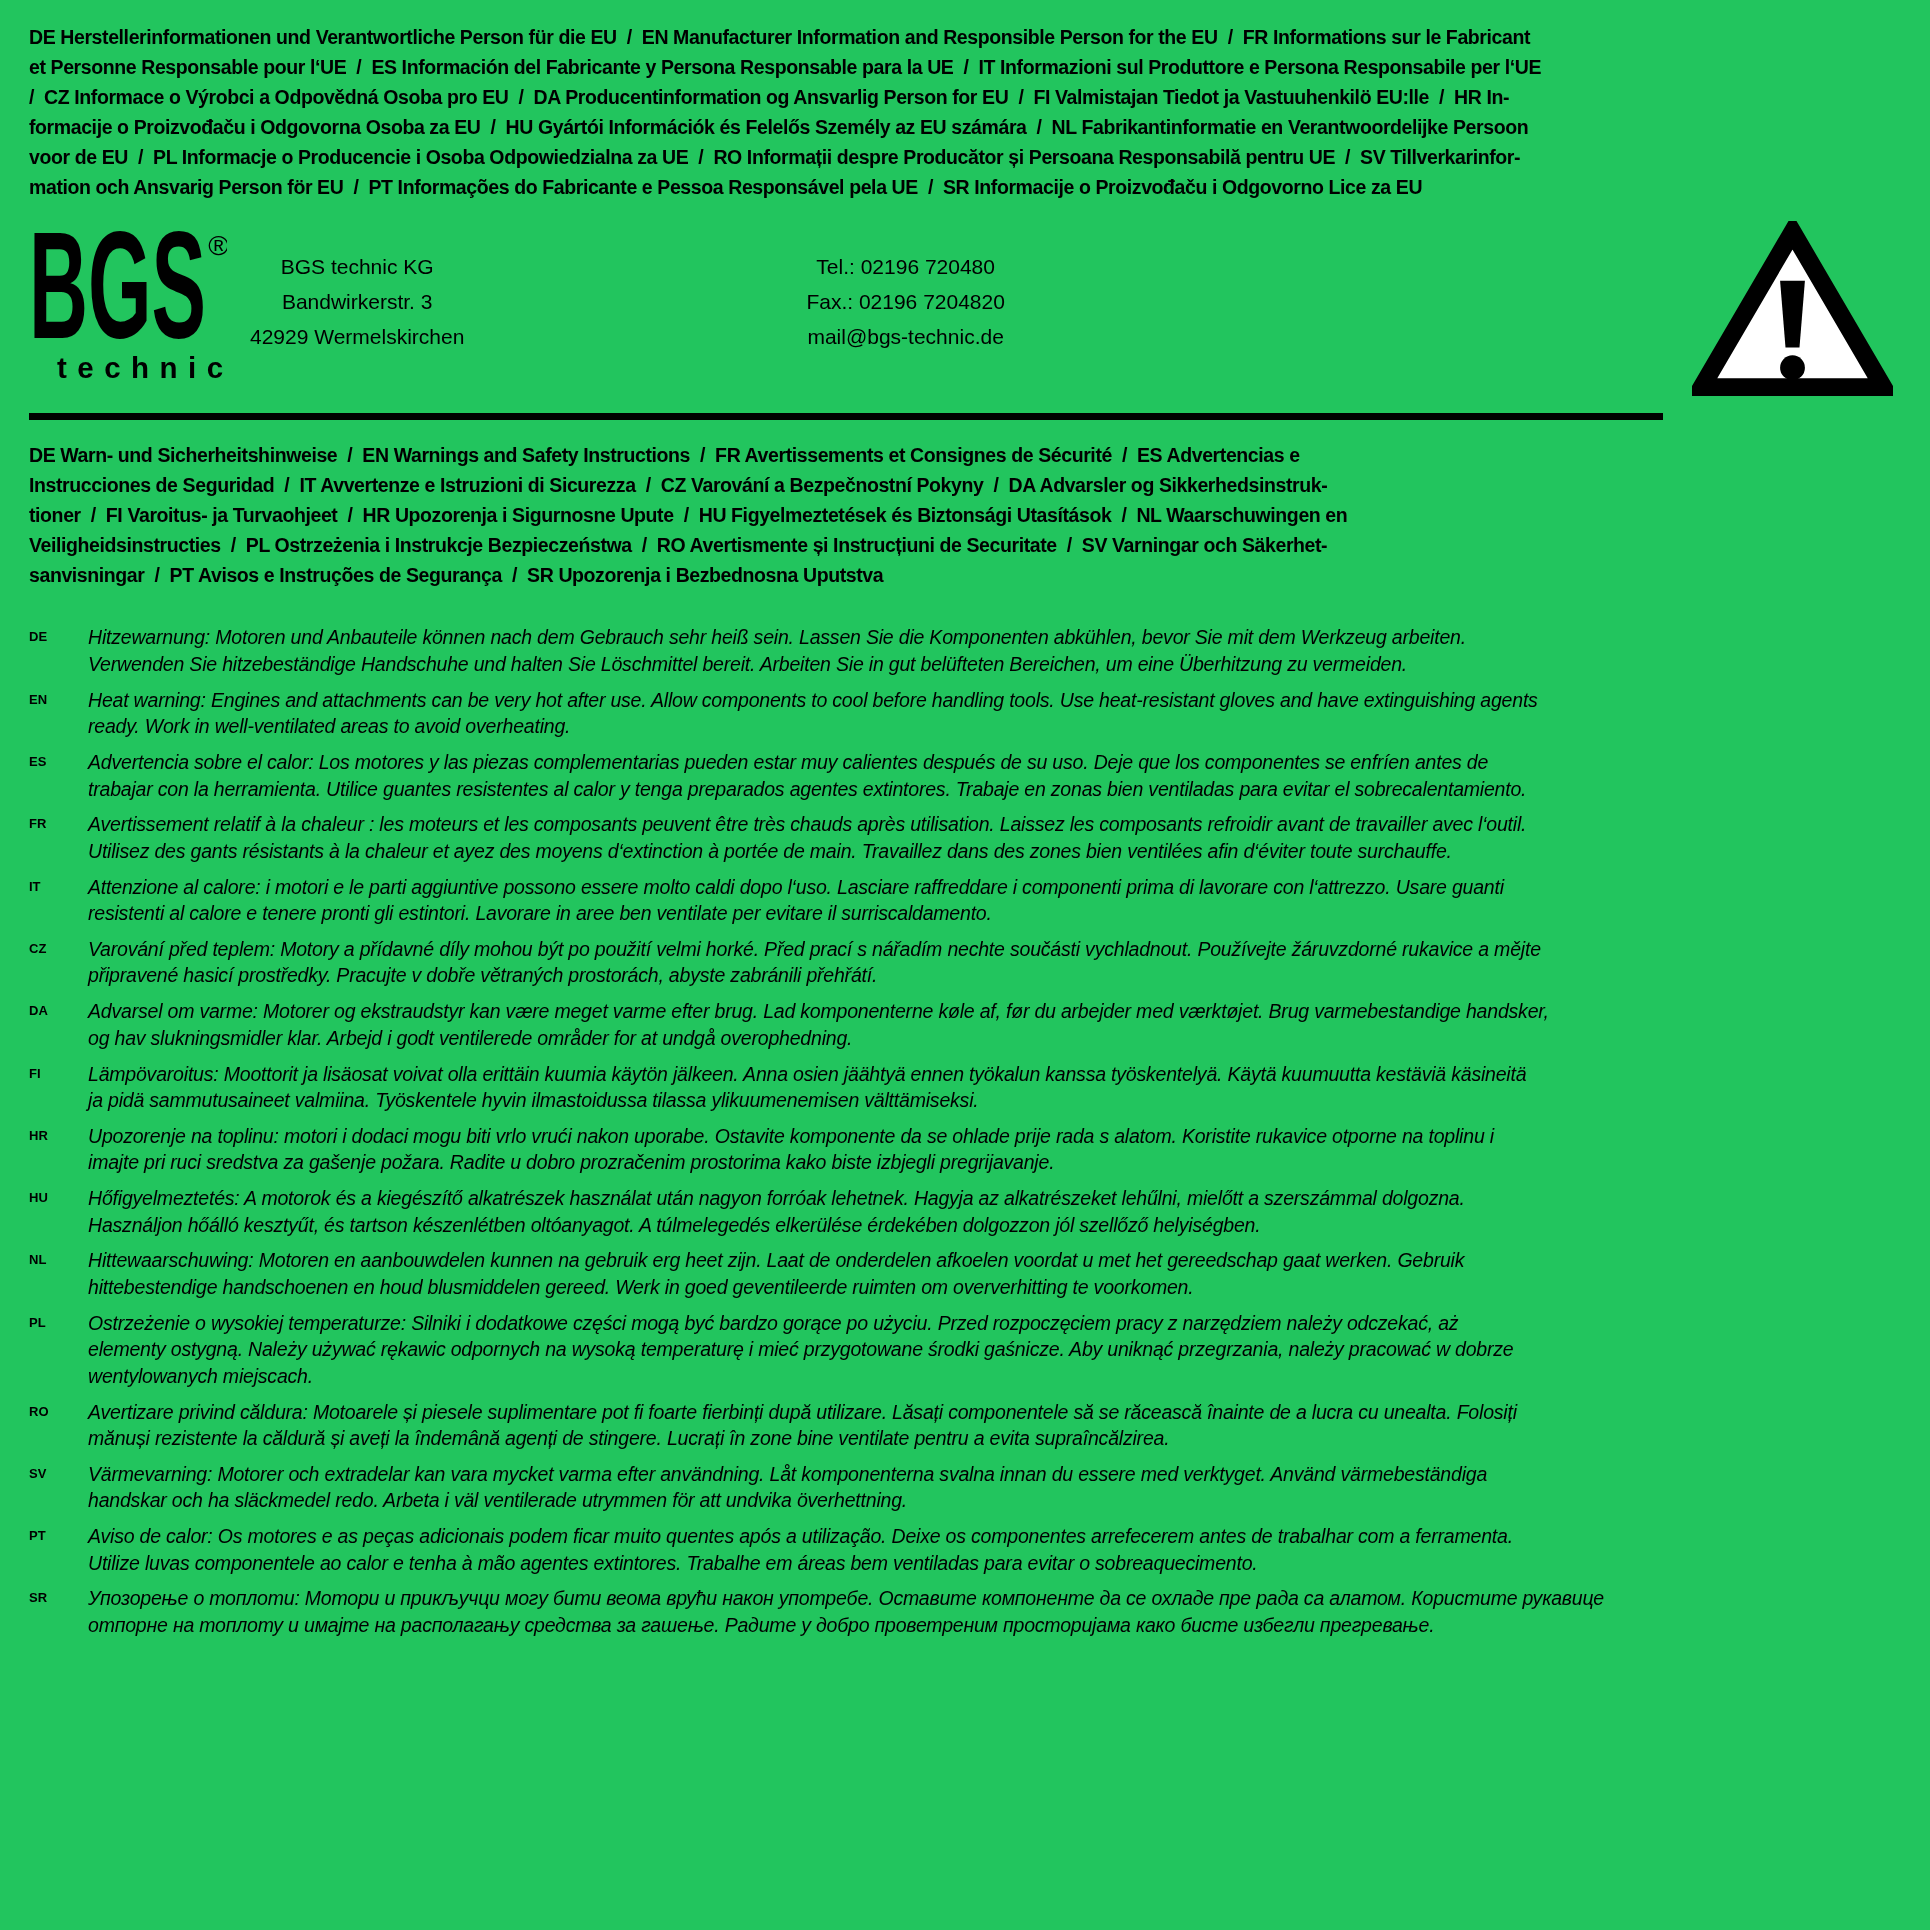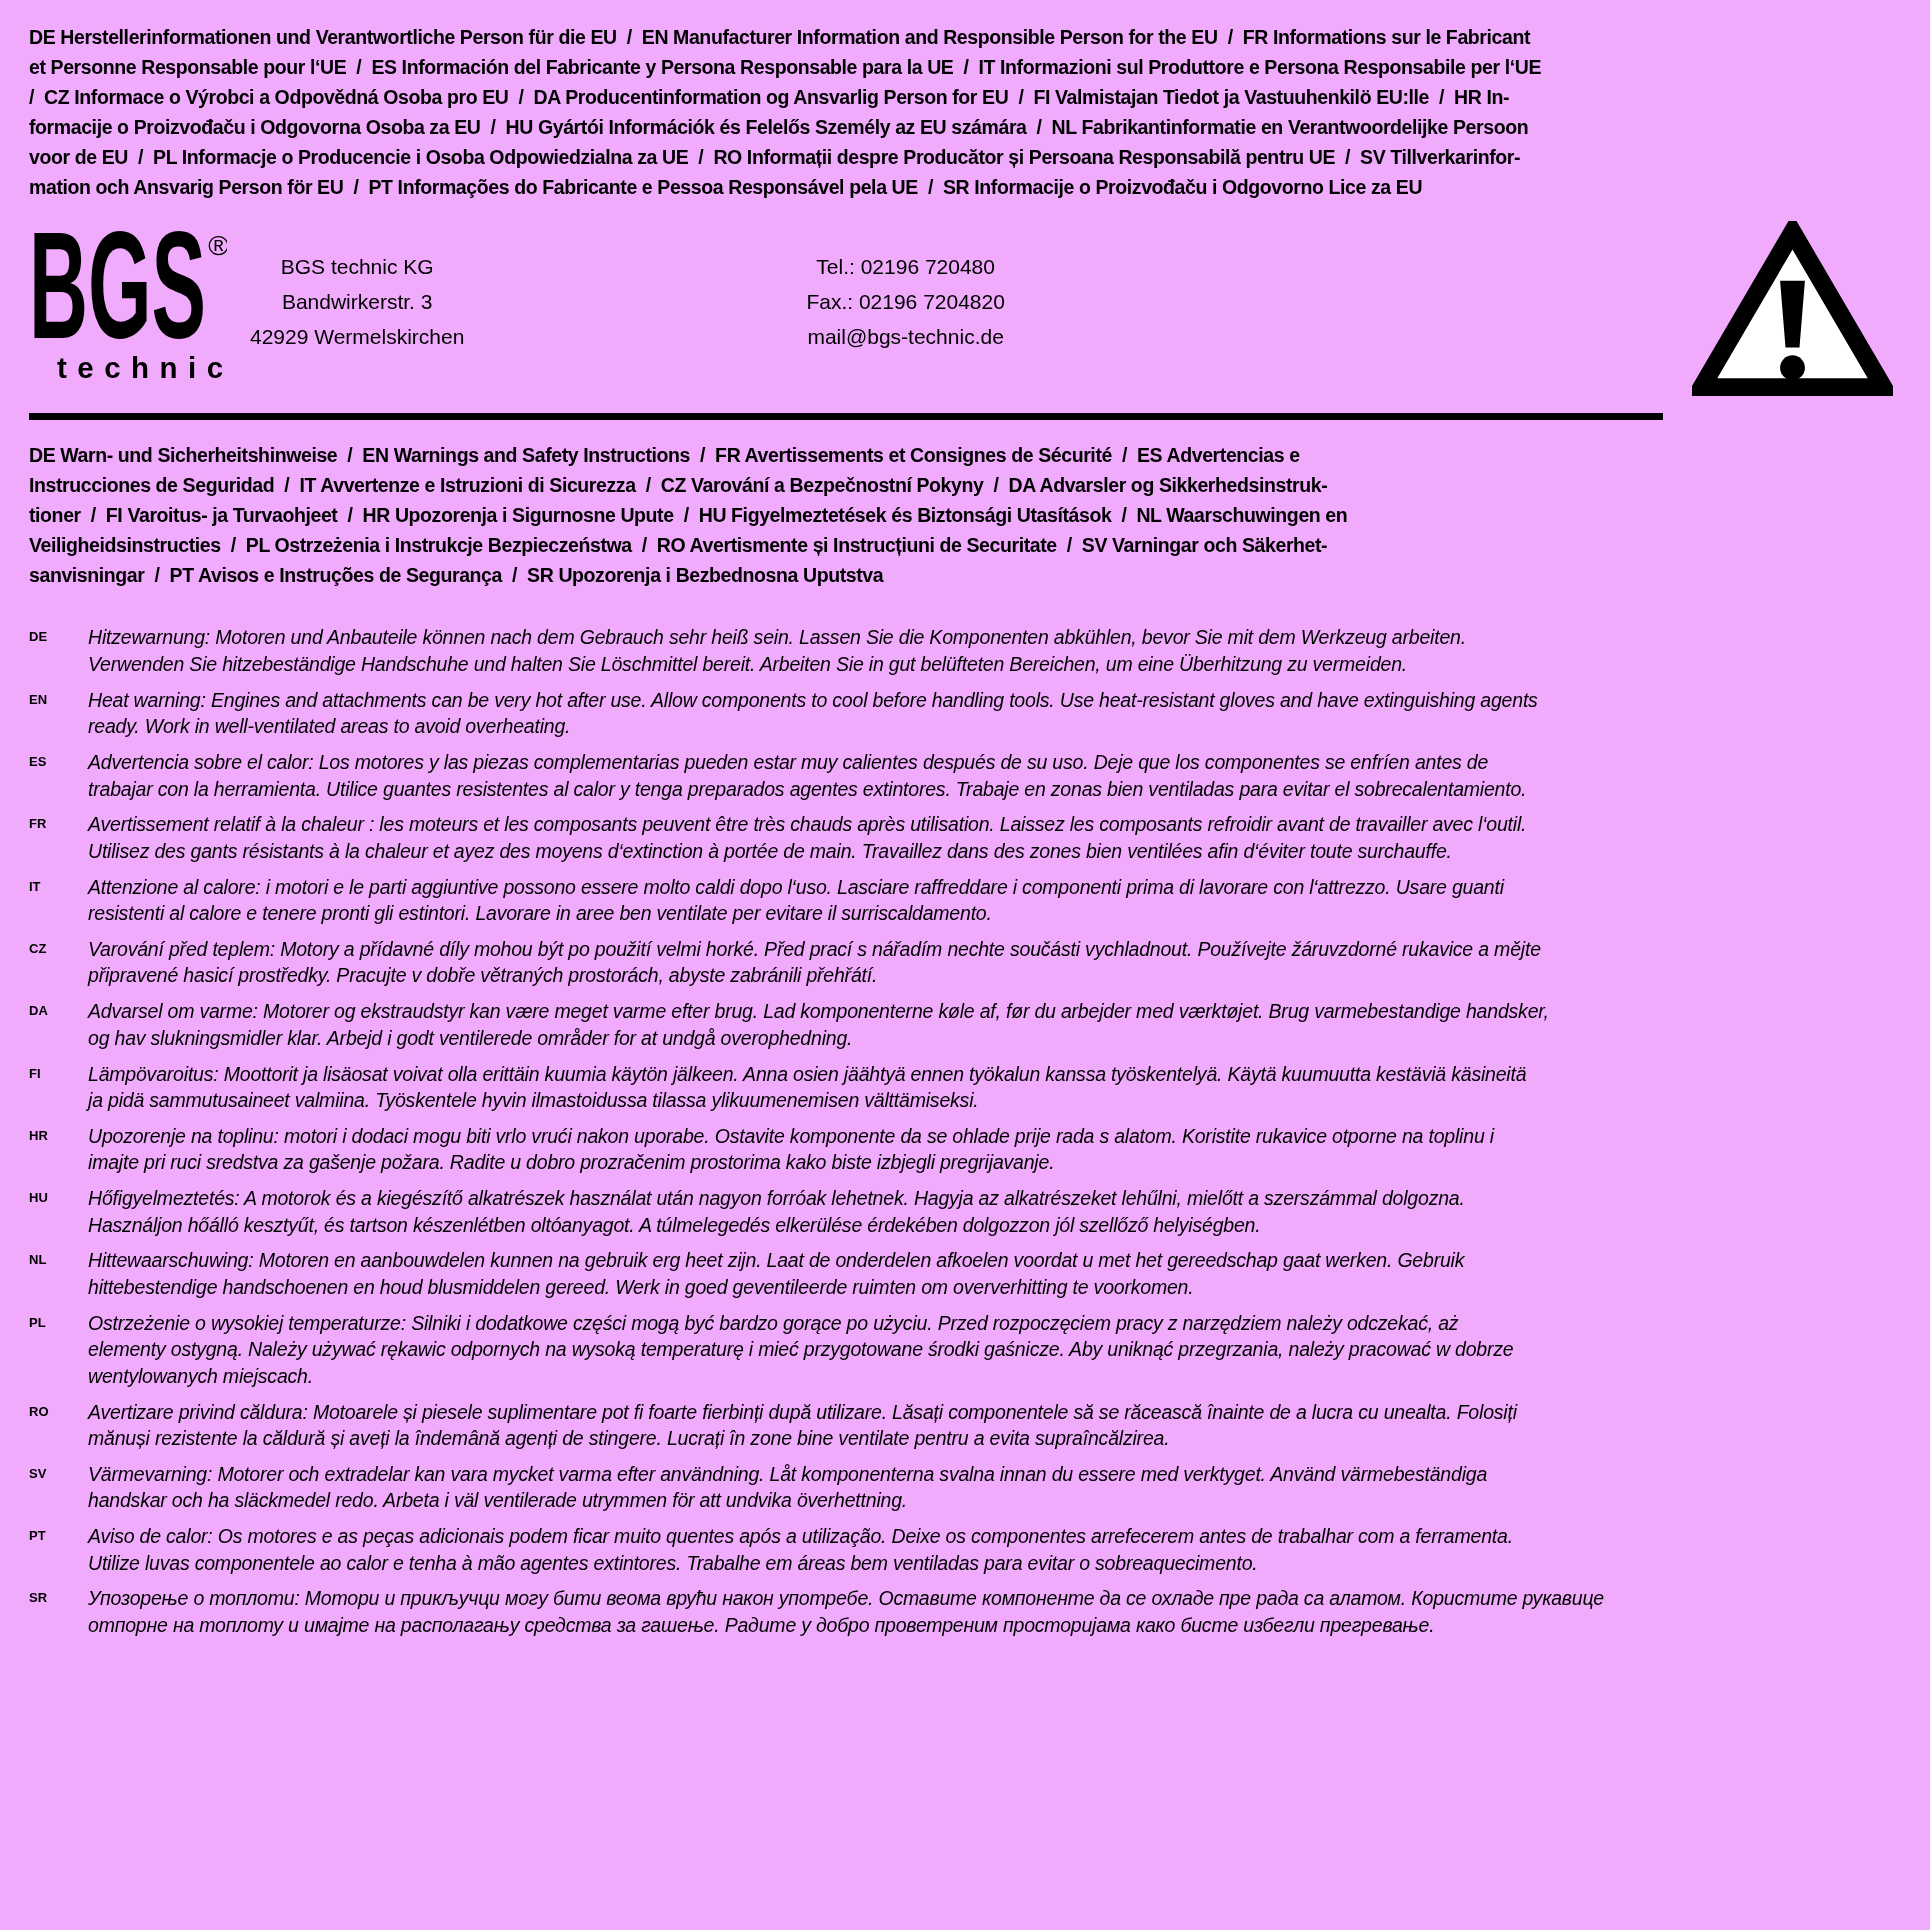--- a/index.html
+++ b/index.html
@@ -3,21 +3,21 @@
 <meta charset="utf-8">
 <style>
   html, body { margin: 0; padding: 0; background: #ffffff; }
   body { width: 1930px; height: 1930px; }
   .page {
     box-sizing: border-box;
     width: 1930px; height: 1930px;
     padding: 22px 29px;
     font-family: "Liberation Sans", sans-serif;
     color: #000;
-    background: #f0abfc;
+    background: #22c55e;
   }
   .top-header, .safety-header {
     font-weight: bold;
     font-size: 19.5px;
     line-height: 30px;
     letter-spacing: -0.4px;
     white-space: pre-wrap;
   }
   .brand-row {
     display: flex;

